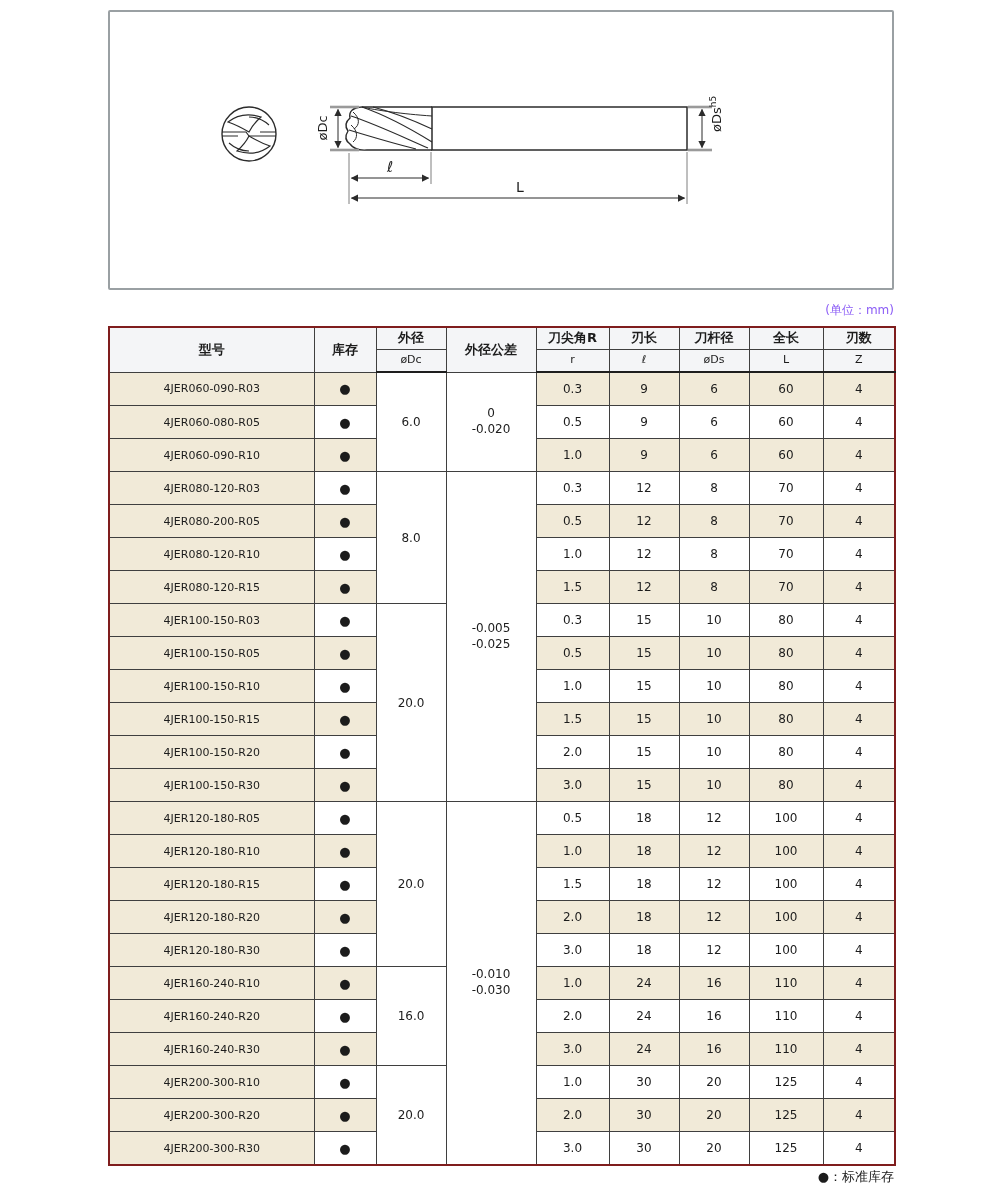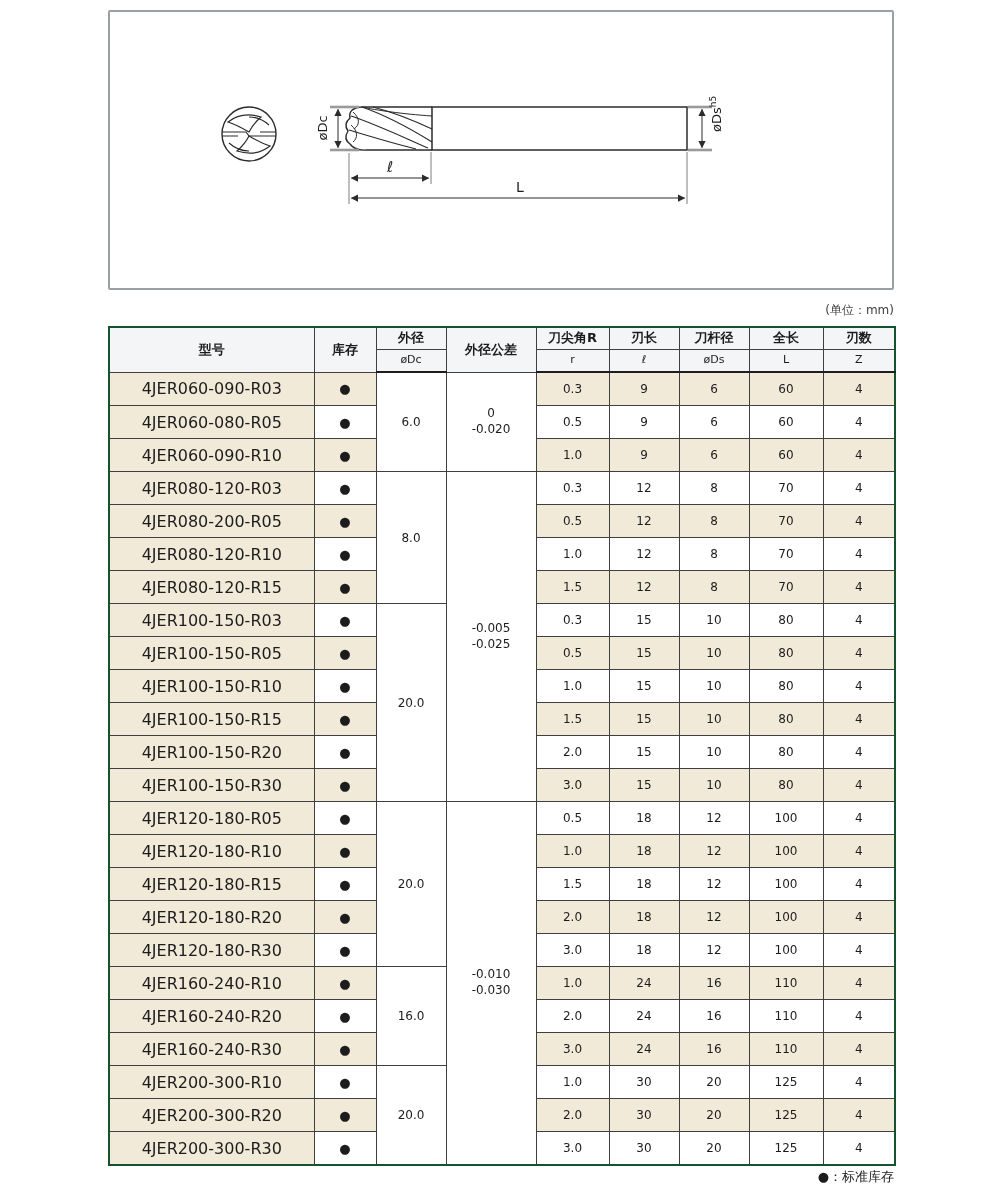--- a/index.html
+++ b/index.html
@@ -6,40 +6,40 @@
   body{
     width:1000px;height:1191px;position:relative;background:#ffffff;
     font-family:"DejaVu Sans","Liberation Sans",sans-serif;color:#1c1c1c;
     -webkit-font-smoothing:antialiased;
   }
   .drawing-box{
     position:absolute;left:108px;top:10px;width:782px;height:276px;
     border:2px solid #9aa0a3;border-radius:2px;background:#fff;
   }
   .unit-note{
-    position:absolute;top:302px;right:106px;font-size:12px;color:#404040;
+    position:absolute;top:302px;right:106px;font-size:12px;color:#8b5cf6;
   }
   table.spec{
     position:absolute;left:108px;top:326px;width:786px;
     border-collapse:collapse;table-layout:fixed;
-    border:2px solid #14532d;
+    border:2px solid #7f1d1d;
   }
   table.spec th, table.spec td{
     border:1px solid #3f3f3f;text-align:center;vertical-align:middle;
     padding:0;overflow:hidden;
   }
   thead th{
     background:#f4f5f7;font-weight:600;font-size:13px;height:21px;line-height:1.1;
   }
   thead tr.subrow th{font-weight:400;font-size:11px;}
   tbody td{font-size:12px;height:32px;background:#ffffff;}
   td.beige{background:#f1ead8;}
   td.grp{border-top:2px solid #1e1e1e;}
   thead tr:last-child th{border-bottom:2px solid #1e1e1e;}
-  td.model-cell{font-size:16px;}
+  td.model-cell{font-size:11px;}
   td.stock-cell{font-size:13px;}
   td.tol-cell div{line-height:1.3;font-size:12px;}
   .footnote{
     position:absolute;top:1168px;right:106px;font-size:13px;color:#1c1c1c;
   }
   svg text{fill:#1c1c1c;}
 </style>
 </head>
 <body>
 

